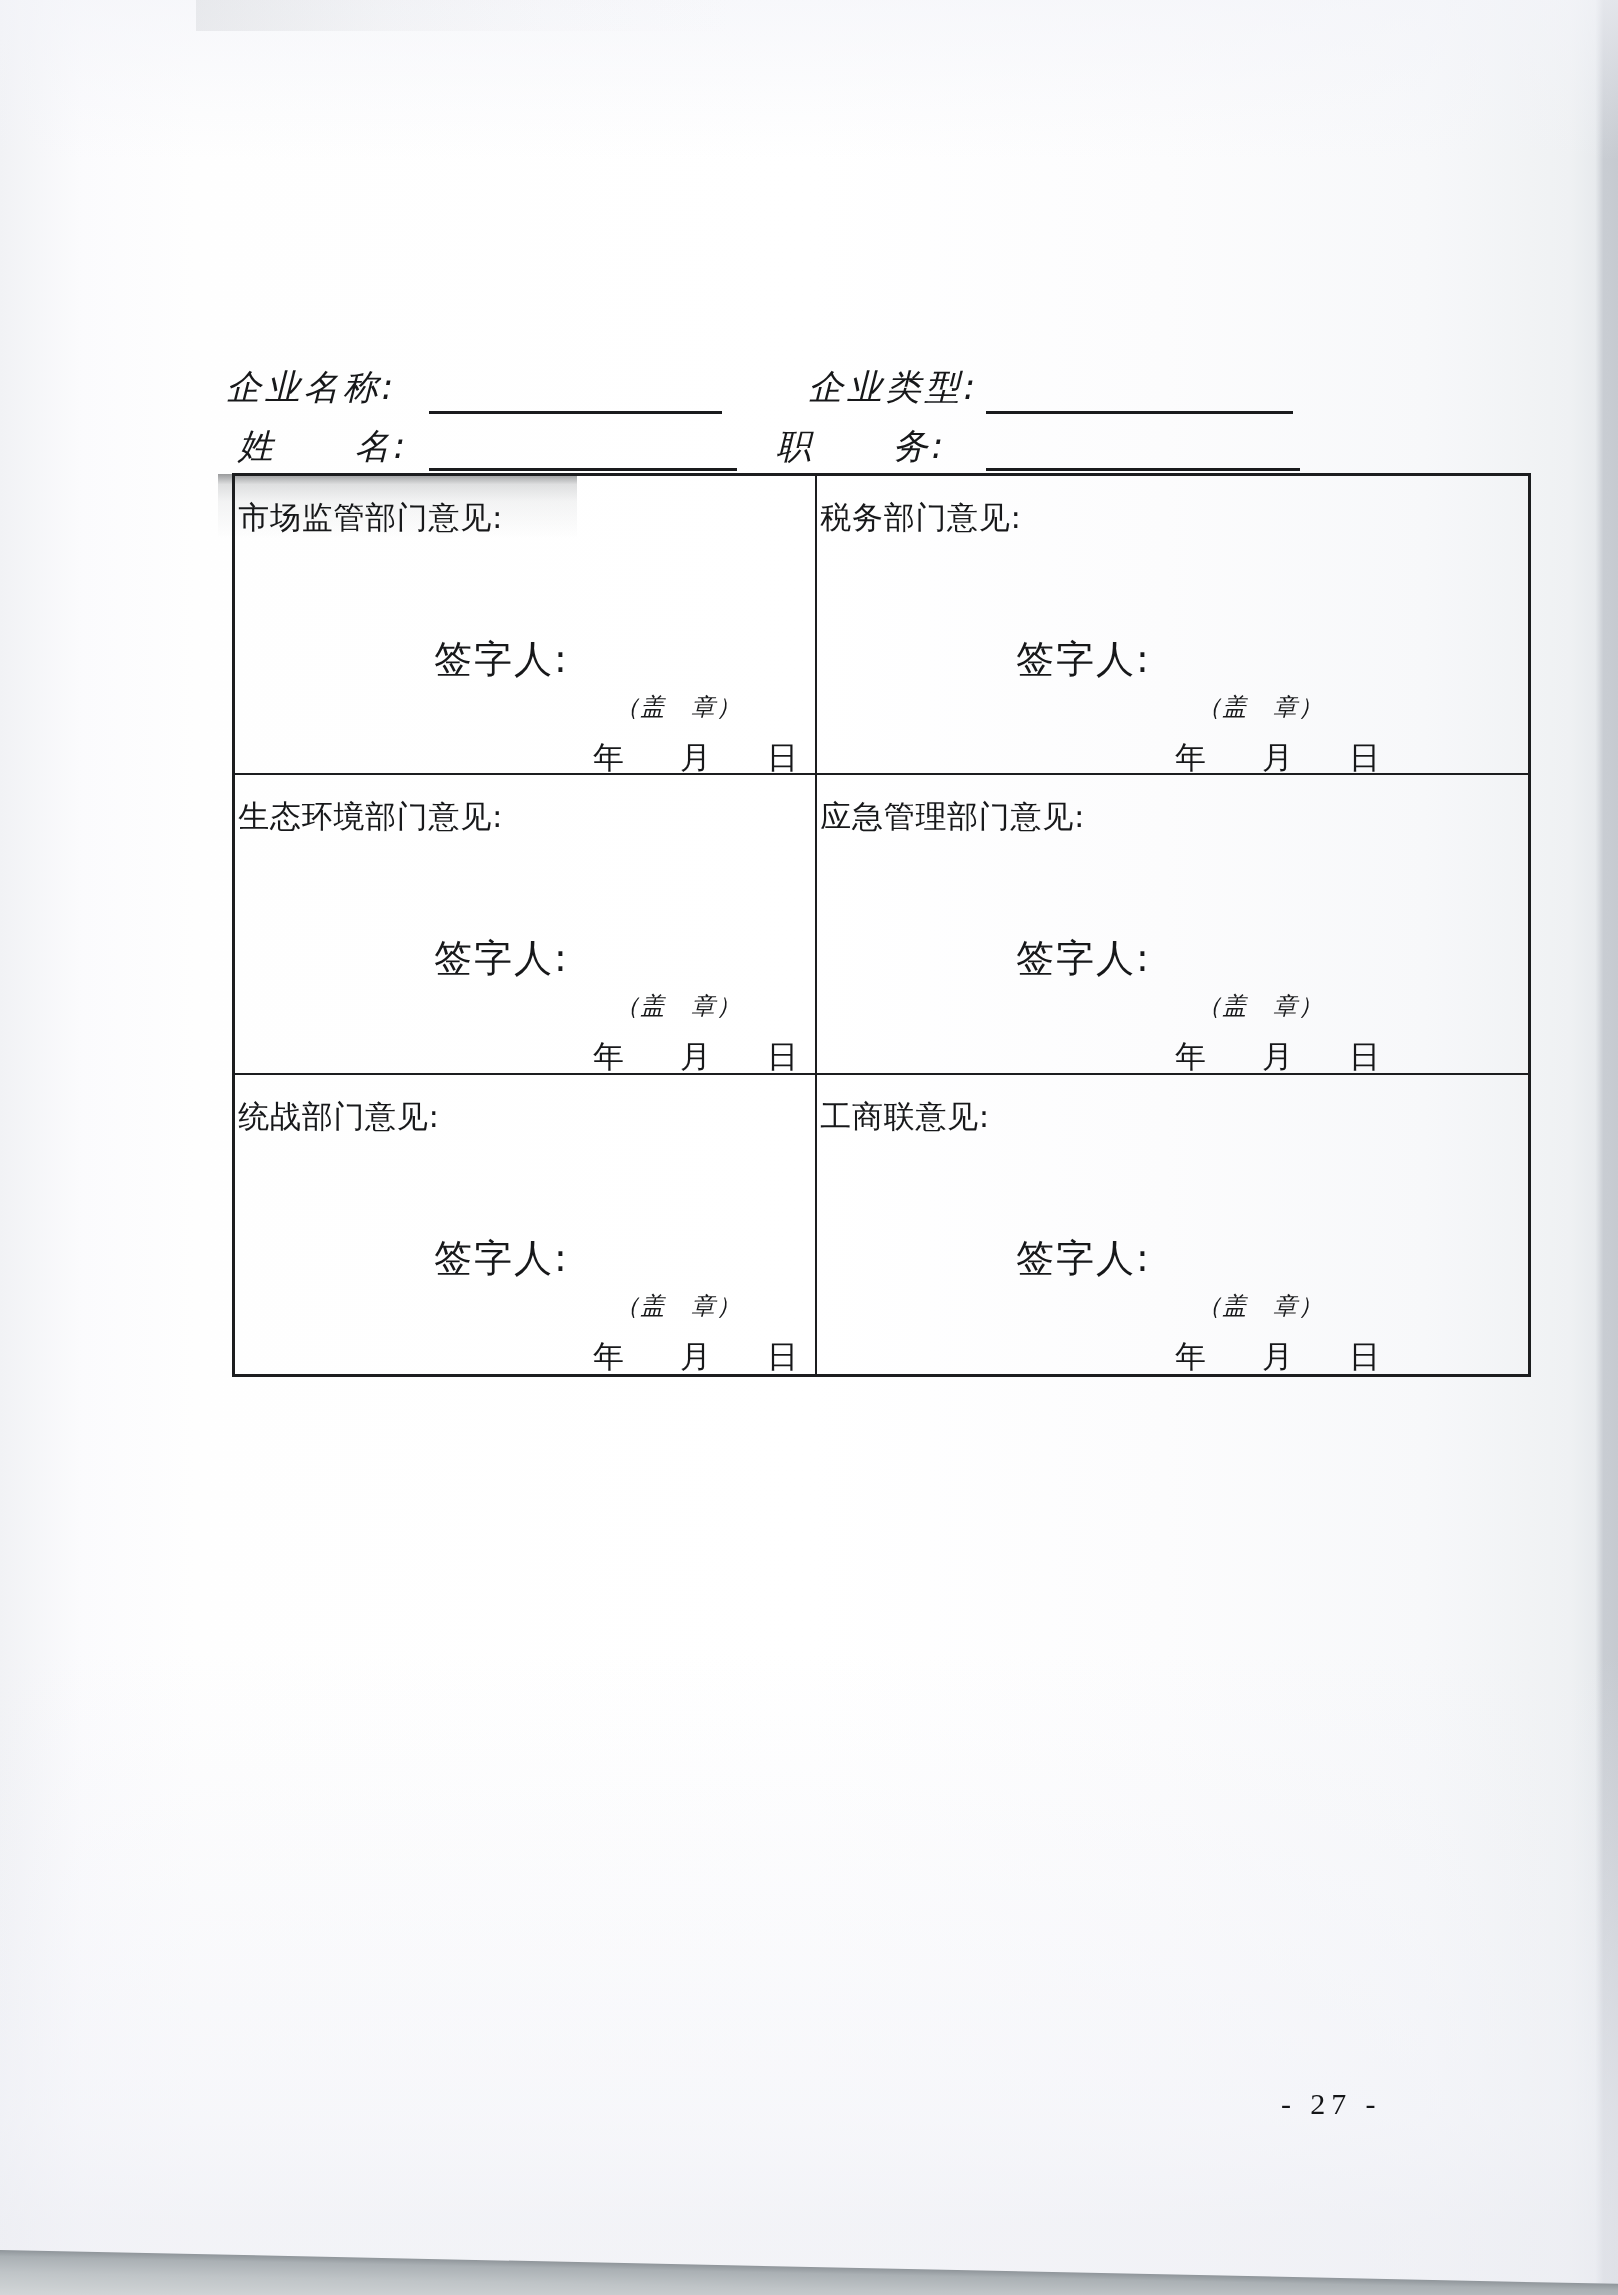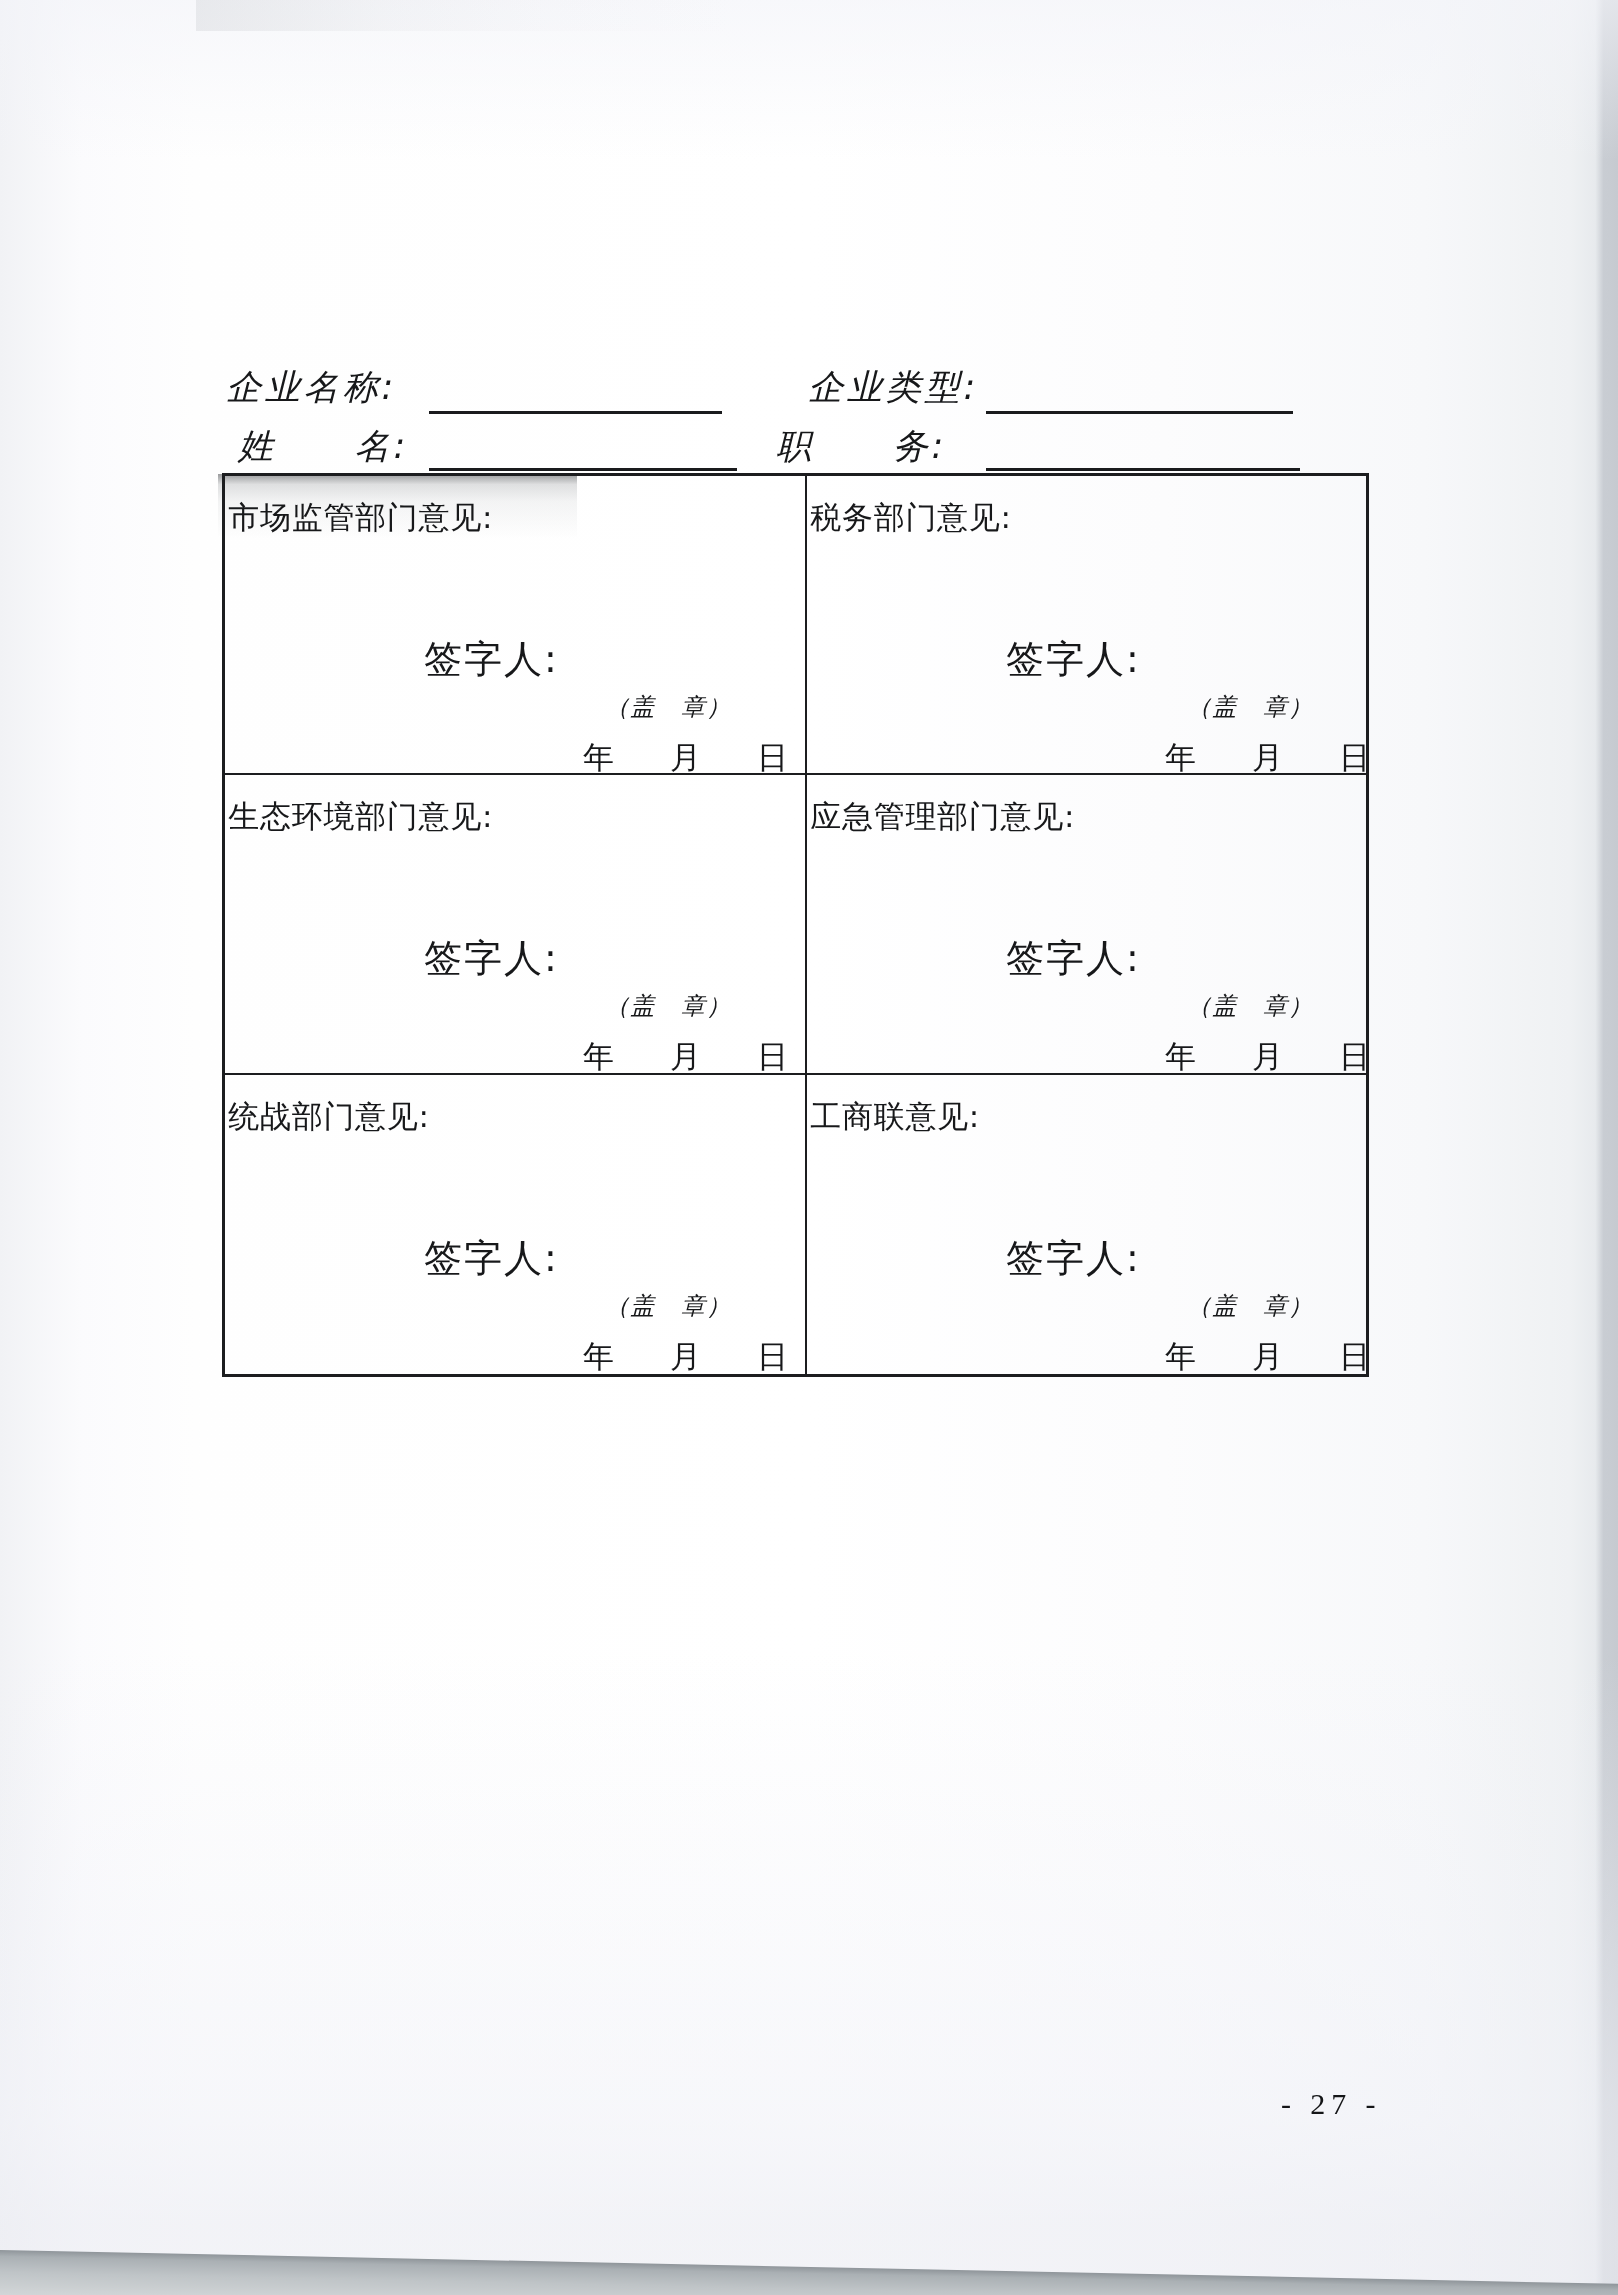--- a/index.html
+++ b/index.html
@@ -46,21 +46,21 @@
   .fl-position{left:776px;top:423px;}
   .blank{
     position:absolute;height:3.3px;background:#1a1b1d;
   }
   .bl-company-name{left:429px;top:411px;width:293px;}
   .bl-company-type{left:986px;top:411px;width:307px;}
   .bl-person-name{left:429px;top:468px;width:308px;}
   .bl-position{left:986px;top:468px;width:314px;}
   
   .opinion-table{
-    position:absolute;left:222px;top:473px;width:1147px;height:904px;
+    position:absolute;left:232px;top:473px;width:1299px;height:904px;
     box-sizing:border-box;border:3.3px solid #1c1d1f;
     display:grid;grid-template-columns:582px 1fr;grid-template-rows:1fr 1fr 1fr;
     background:transparent;
   }
   .cell{position:relative;border-right:2px solid #1c1d1f;border-bottom:2px solid #1c1d1f;}
   .cell:nth-child(2n){border-right:none;}
   .cell:nth-child(5),.cell:nth-child(6){border-bottom:none;}
   .dept{
     position:absolute;left:3.3px;top:21px;
     font-size:31px;letter-spacing:0.7px;white-space:nowrap;

